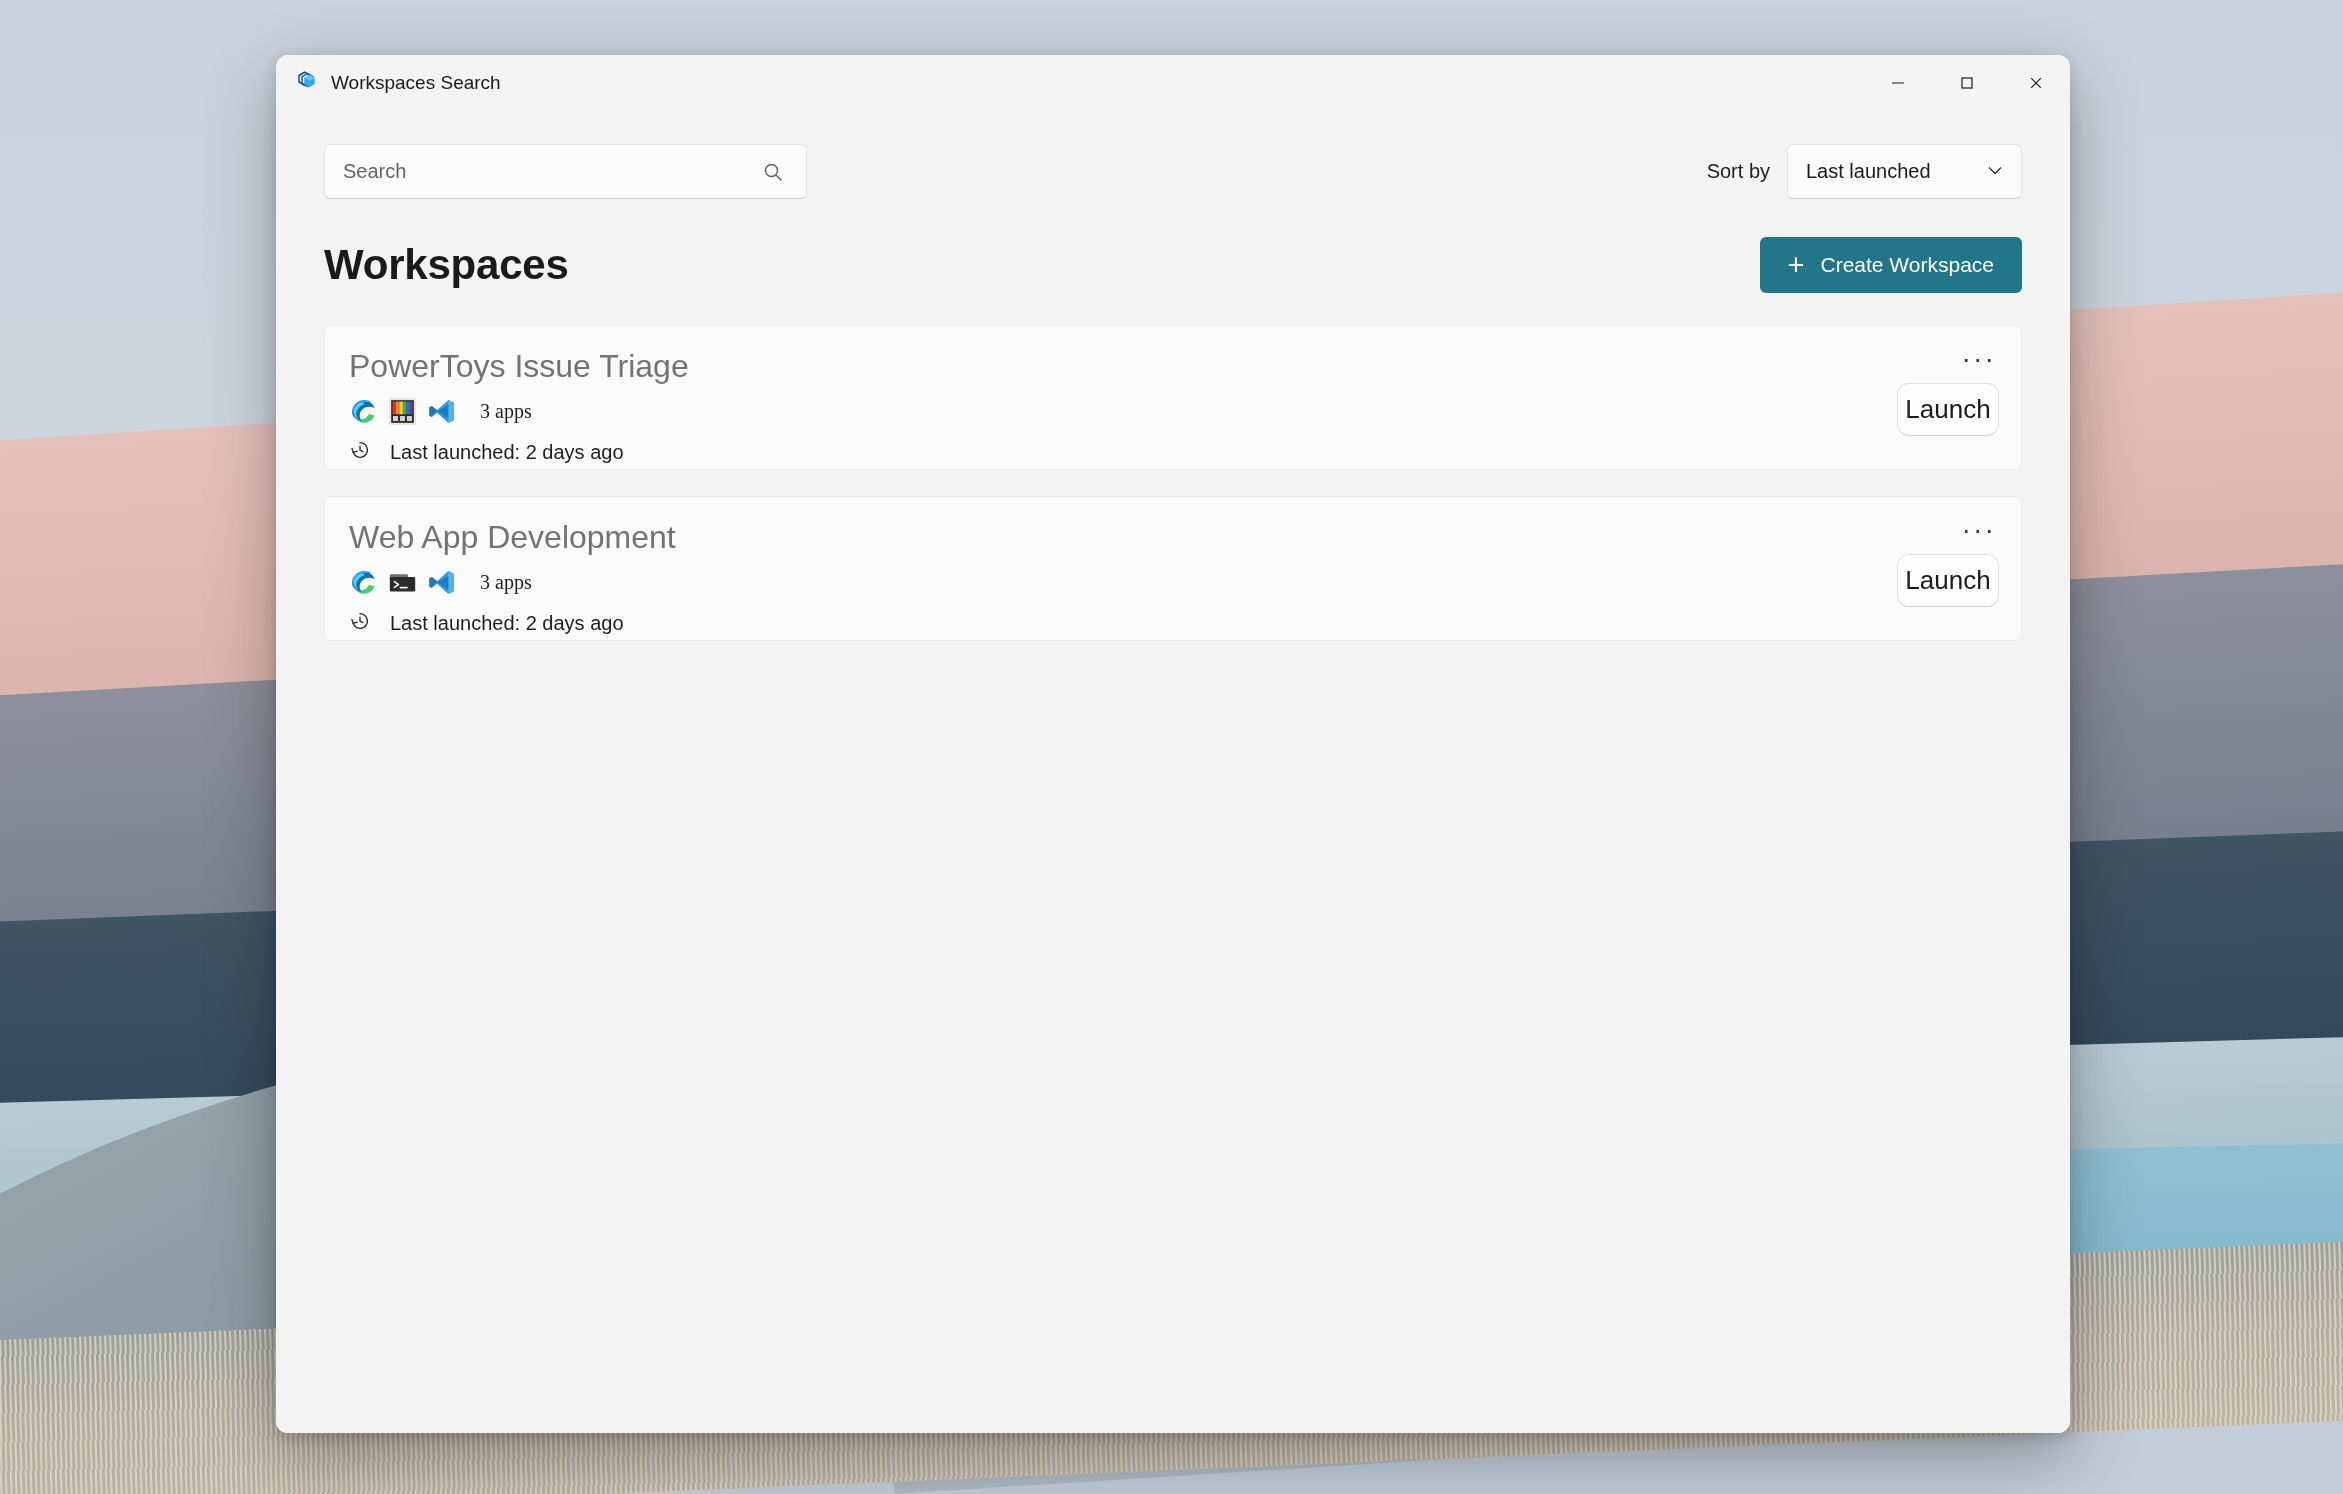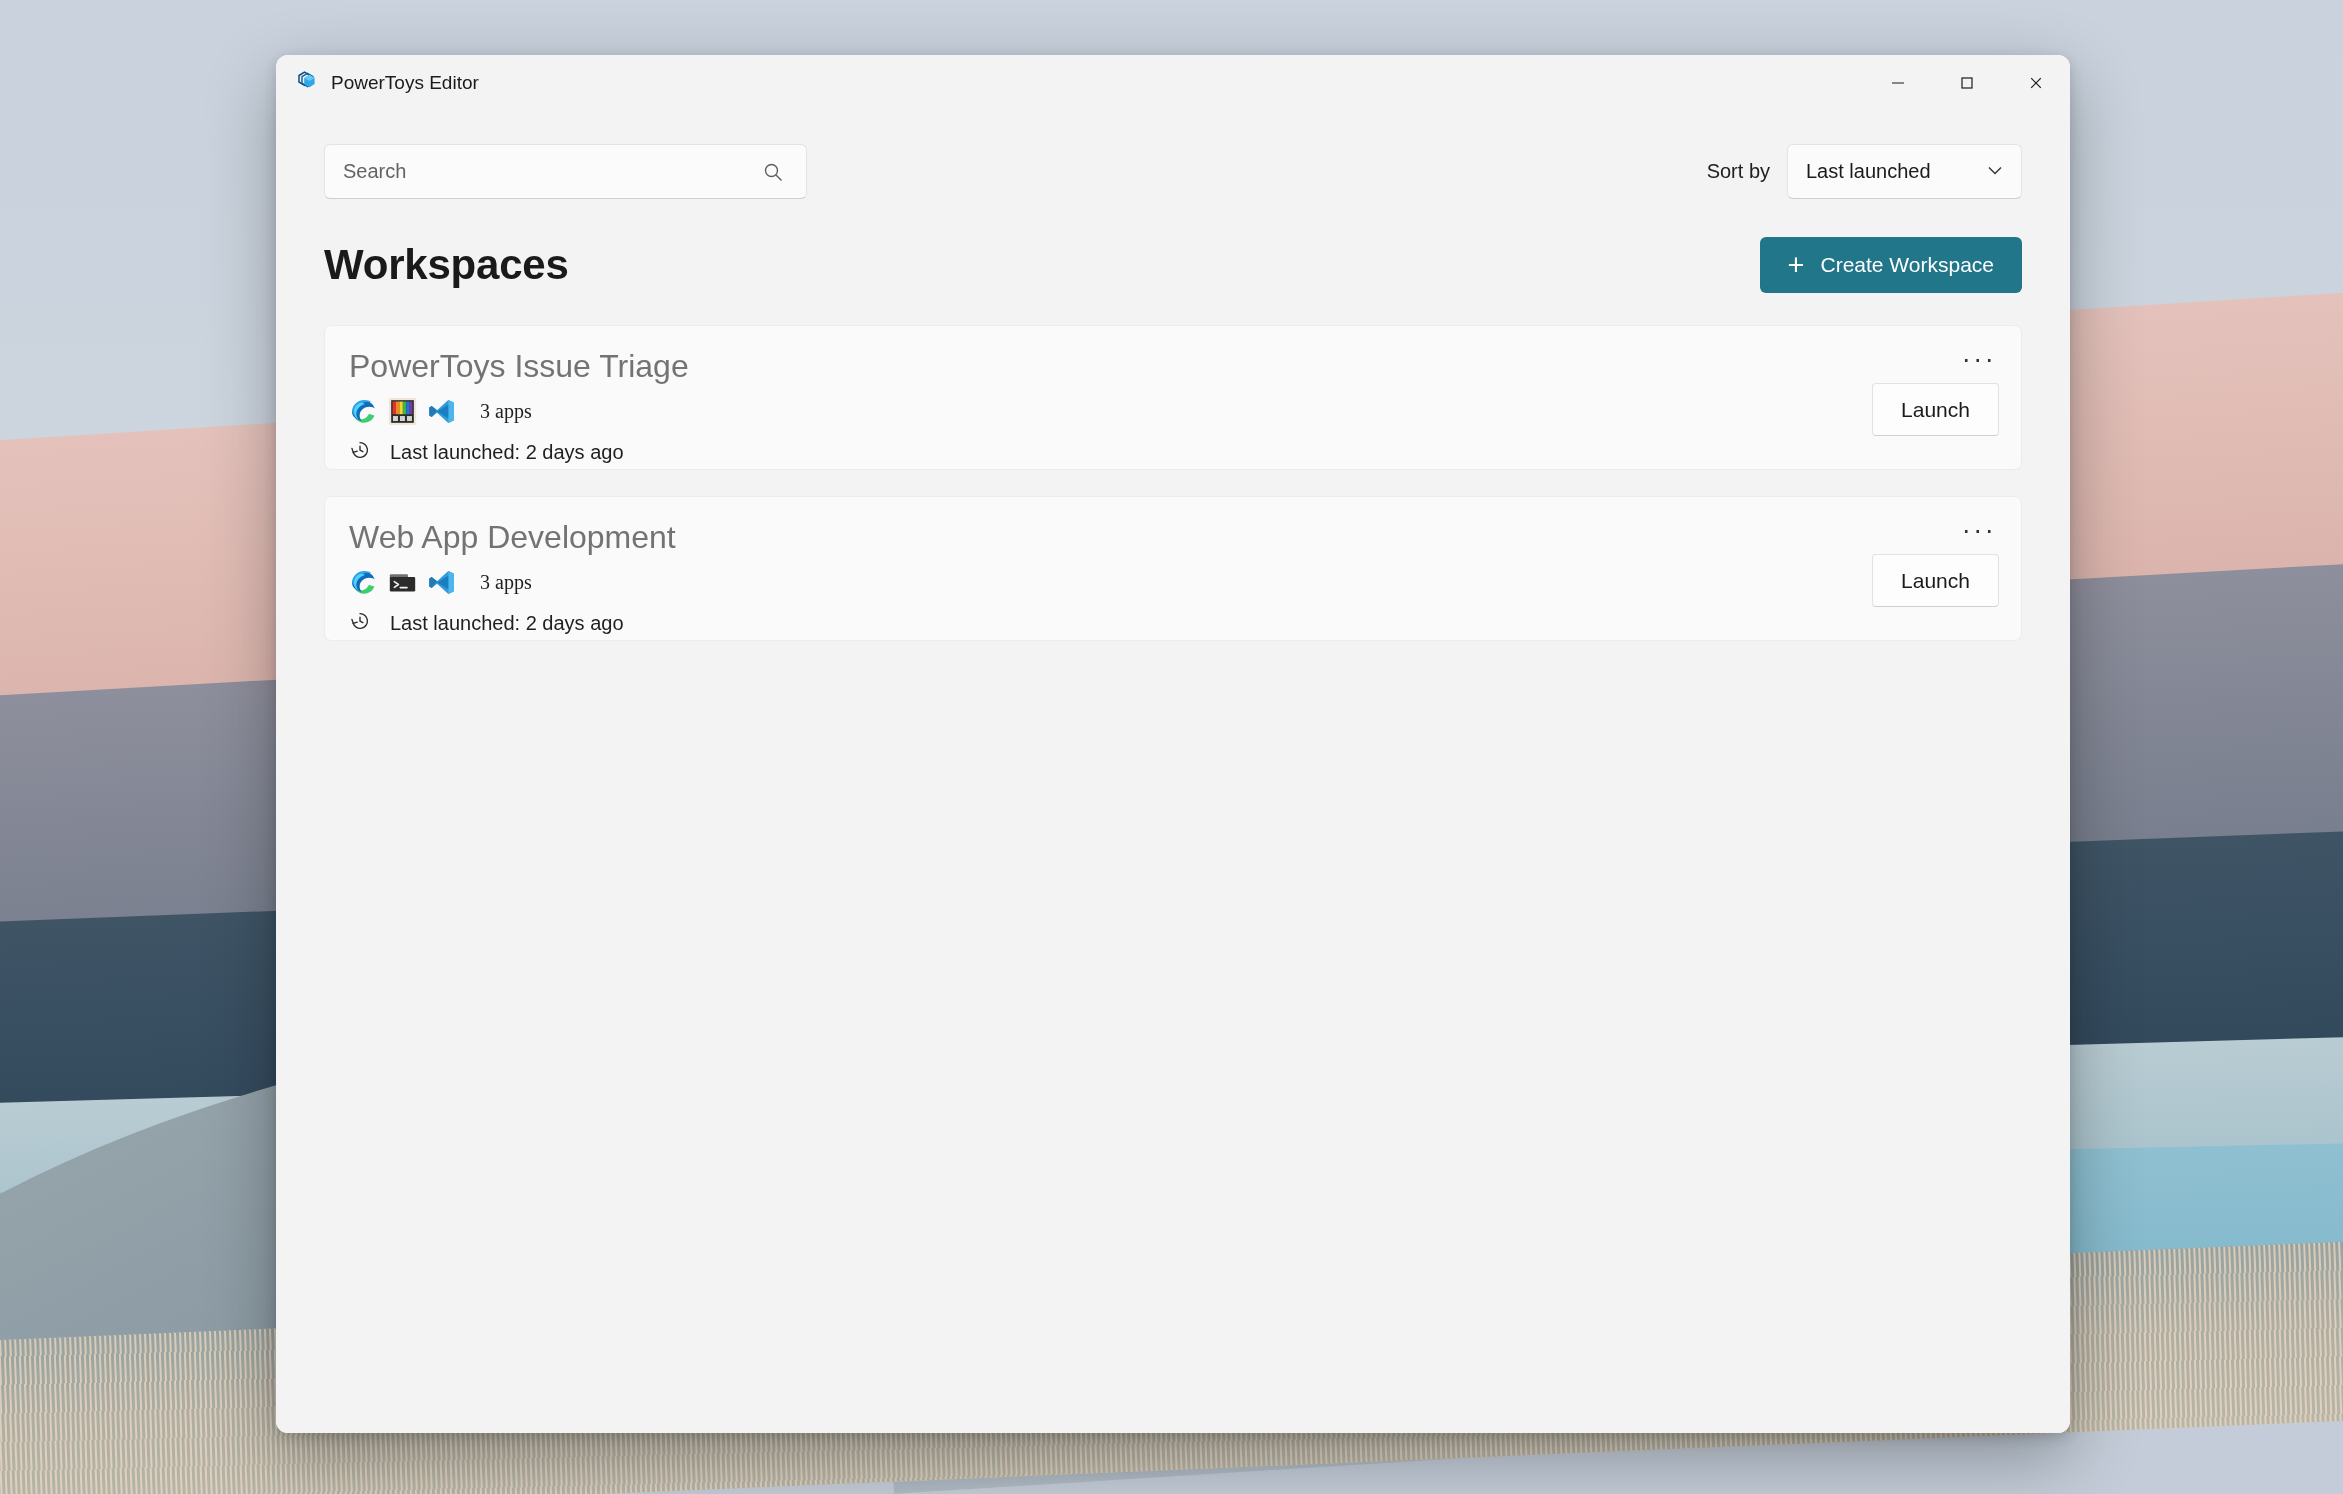--- a/index.html
+++ b/index.html
@@ -208,26 +208,26 @@
     position: absolute; right: 20px; top: 14px;
     width: 44px; height: 38px;
     display: flex; align-items: center; justify-content: center;
     color: #333; font-size: 27px; line-height: 1;
     letter-spacing: 2.5px;
     border-radius: 5px;
     cursor: pointer;
   }
   .launch-btn {
     position: absolute; right: 22px; bottom: 33px;
-    width: 127px; height: 53px;
+    width: 102px; height: 53px;
     background: #fdfdfd;
     border: 1px solid #e2e2e2;
     border-bottom-color: #d0d0d0;
-    border-radius: 4px;
-    font-size: 21px; color: #1b1b1b;
+    border-radius: 12px;
+    font-size: 26px; color: #1b1b1b;
     font-family: "Liberation Sans", sans-serif;
     cursor: pointer;
   }
 
   
   .appicon { width: 29px; height: 29px; display: block; }
 </style>
 </head>
 <body>
 
@@ -248,21 +248,21 @@
   <div id="titlebar">
     <div class="title-left">
       <span>
         <svg width="26" height="26" viewBox="0 0 26 26">
           <path d="M5 7.5 L10.5 4.2 L16 7.5 L16 14 L10.5 17.4 L5 14 Z" fill="none" stroke="#0f4c7a" stroke-width="1.5"></path>
           <path d="M8 8.6 L13.5 5.3 L19 8.6 L19 15.1 L13.5 18.5 L8 15.1 Z" fill="none" stroke="#1464a0" stroke-width="1.5"></path>
           <path d="M10.2 9.9 L15.4 6.8 L20.6 9.9 L20.6 16.1 L15.4 19.2 L10.2 16.1 Z" fill="#2ea8e8"></path>
           <path d="M15.4 6.8 L20.6 9.9 L15.4 13.0 L10.2 9.9 Z" fill="#66c8f5"></path>
         </svg>
       </span>
-      <span class="title-text">PowerToys Editor</span>
+      <span class="title-text">Workspaces Search</span>
     </div>
     <div class="title-spacer"></div>
     <div class="wincontrols">
       <div class="winbtn">
         <svg width="16" height="16" viewBox="0 0 16 16">
           <line x1="2" y1="8" x2="14" y2="8" stroke="#1b1b1b" stroke-width="1.2"></line>
         </svg>
       </div>
       <div class="winbtn">
         <svg width="16" height="16" viewBox="0 0 16 16">

